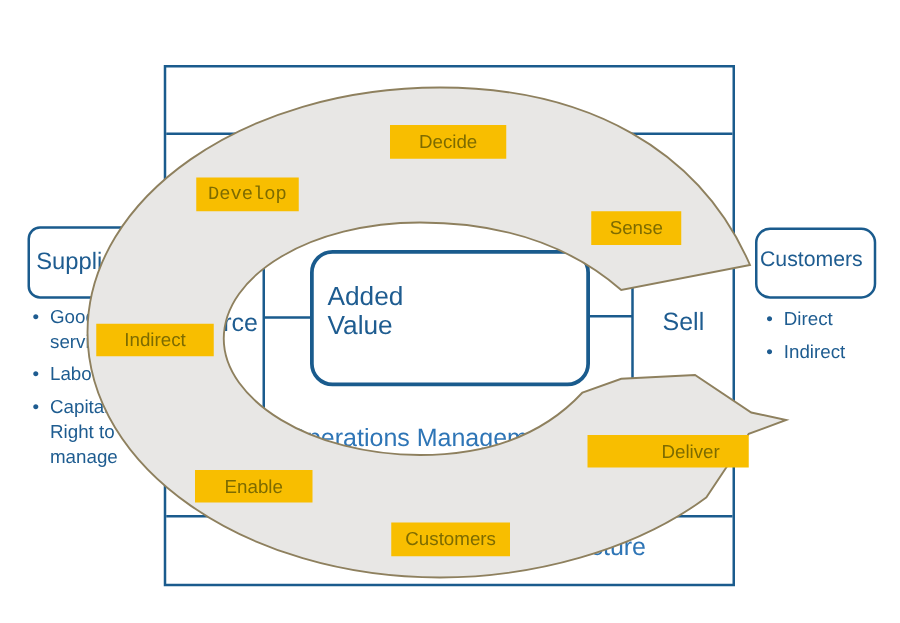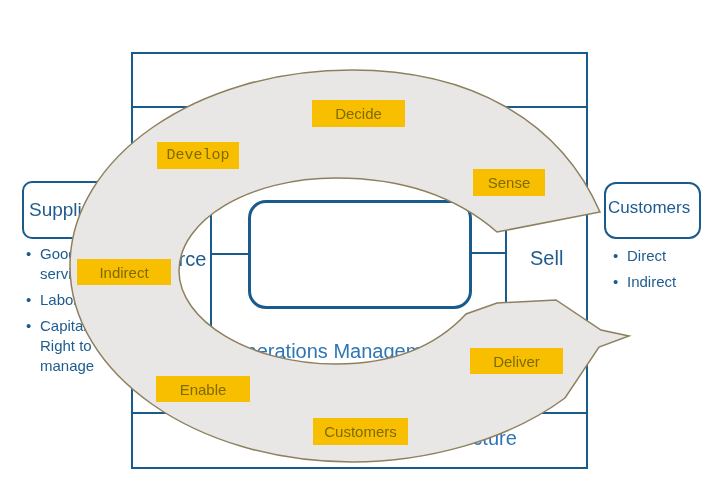--- a/index.html
+++ b/index.html
@@ -51,36 +51,37 @@
     position:absolute;z-index:10;background:var(--gold);color:var(--gold_text);
     font-size:15px;display:flex;align-items:center;justify-content:center;
     text-align:center;
   }
   #label-decide{left:312px;top:100px;width:93px;height:27px;}
   #label-develop{left:157px;top:142px;width:82px;height:27px;font-family:Liberation Mono, monospace;}
   #label-sense{left:473px;top:169px;width:72px;height:27px;}
   #label-procure{left:77px;top:259px;width:94px;height:26px;}
   #label-enable{left:156px;top:376px;width:94px;height:26px;}
   #label-implement{left:313px;top:418px;width:95px;height:27px;}
-  #label-deliver{left:470px;top:348px;width:93px;height:26px;}
+  #label-deliver{left:470px;top:348px;width:93px;height:26px;padding-left:36px;}
 </style>
 </head>
 <body>
 
 <div id="stage">
 
   <div class="frame" id="main-rect"></div>
   <div class="line" id="divider-top"></div>
   <div class="line" id="divider-bottom"></div>
   <div class="line" id="vline-left"></div>
   <div class="line" id="vline-right"></div>
   <div class="line" id="connector-left"></div>
   <div class="line" id="connector-right"></div>
 
   <div class="frame" id="added-box"></div>
+  <div class="blue-text" id="added-text">Added Value</div>
 
   <div class="blue-text" id="source-text">Source</div>
   <div class="blue-text" id="sell-text">Sell</div>
   <div class="accent-text" id="ops-text">Operations Management</div>
   <div class="accent-text" id="infra-text">Infrastructure</div>
 
   <div class="frame" id="suppliers-box"></div>
   <div class="blue-text" id="suppliers-title">Suppliers</div>
   <ul class="bullets" id="suppliers-bullets">
     <li>Goods/ services</li>

